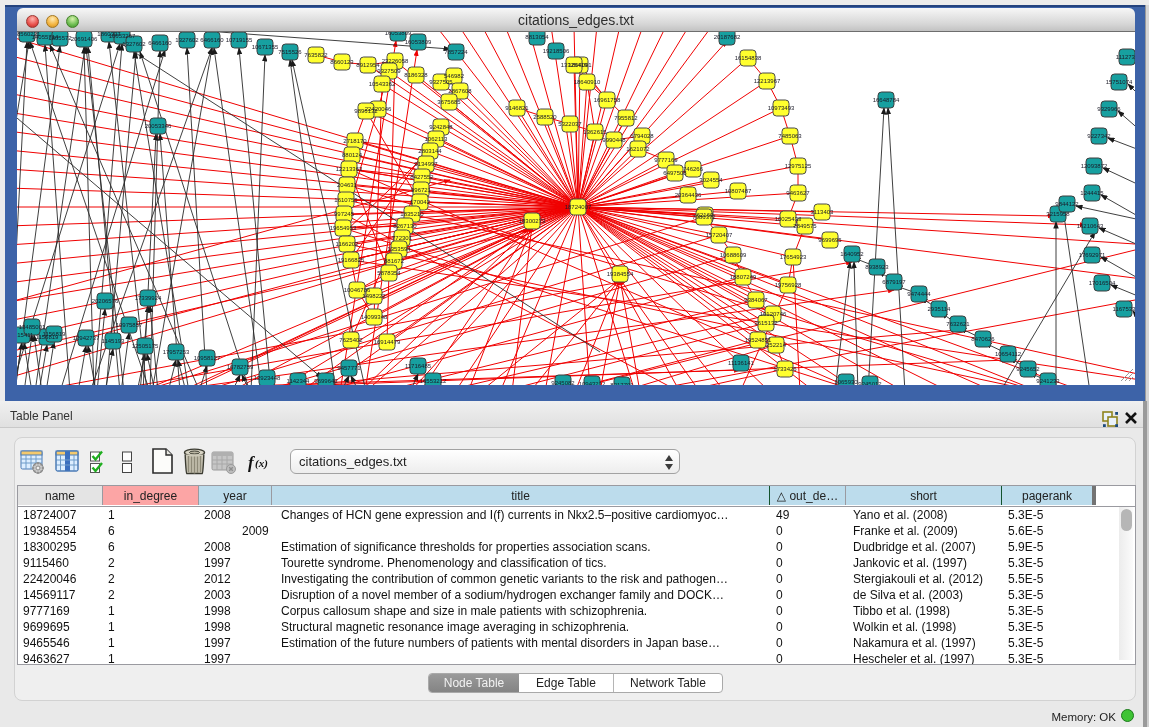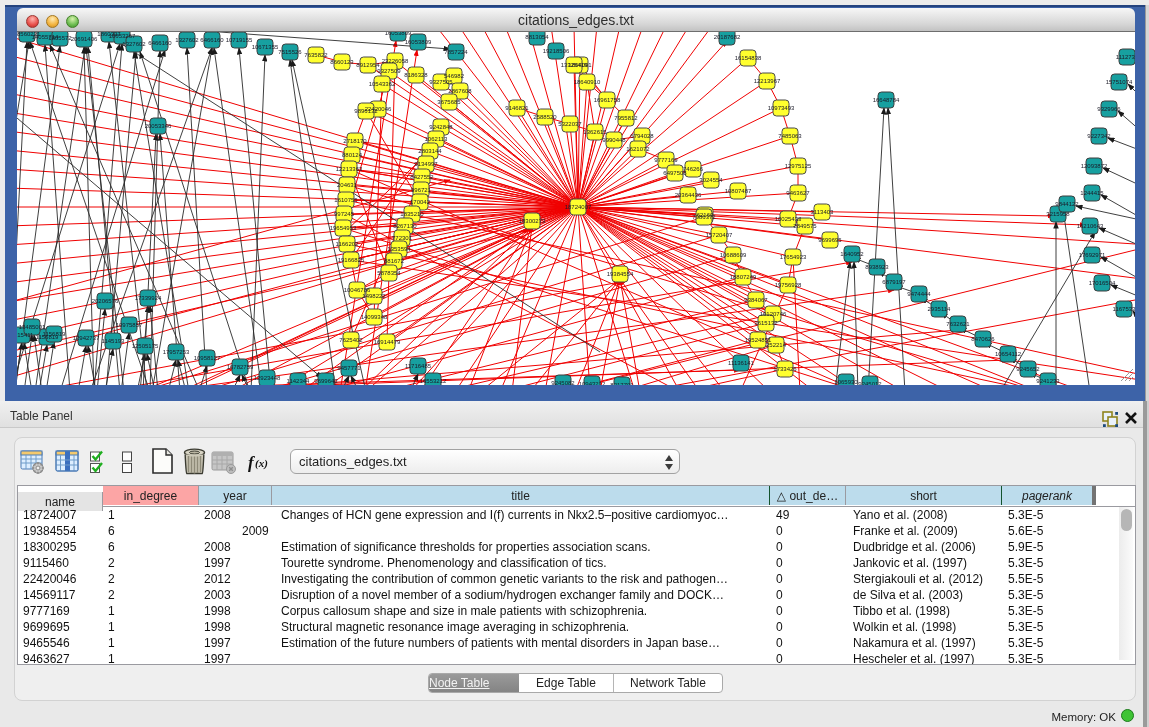--- a/index.html
+++ b/index.html
@@ -753,27 +753,27 @@
 
   <div class="abs" style="left:290px;top:48px;width:390px;height:25px;border:1px solid #a2a2a2;border-radius:6px;background:linear-gradient(#ffffff,#ededed);box-sizing:border-box;">
     <div class="abs" style="left:8px;top:4px;font-size:13px;color:#222;">citations_edges.txt</div>
     <svg class="abs" style="left:372px;top:4px;" width="12" height="17">
           <path d="M6 1L10 7H2Z M6 16L2 10h8Z" fill="#3c3c3c"></path>
         </svg>
   </div>
 
   <div class="abs" style="left:17px;top:84px;width:1119px;height:180px;background:#fff;border:1px solid #9a9aa0;box-sizing:border-box;font-size:12px;color:#111;">
     <div class="abs" style="left:0;top:0;width:1117px;height:20px;border-bottom:1px solid #9a9aa0;font-size:12px;color:#222;">
-          <div style="position:absolute;left:0px;top:0;width:84px;height:19px;background:#e4e4e4;border-right:1px solid #9a9aa0;text-align:center;line-height:20px;margin-top:6px;">name</div>
+          <div style="position:absolute;left:0px;top:0;width:84px;height:19px;background:#e4e4e4;border-right:1px solid #9a9aa0;text-align:center;line-height:20px;">name</div>
           <div style="position:absolute;left:85px;top:0;width:95px;height:19px;background:#fca5a5;border-right:1px solid #9a9aa0;text-align:center;line-height:20px;">in_degree</div>
           <div style="position:absolute;left:181px;top:0;width:72px;height:19px;background:#bcdcec;border-right:1px solid #9a9aa0;text-align:center;line-height:20px;">year</div>
           <div style="position:absolute;left:254px;top:0;width:497px;height:19px;background:#bcdcec;border-right:6px solid #14532d;text-align:center;line-height:20px;">title</div>
           <div style="position:absolute;left:752px;top:0;width:75px;height:19px;background:#bcdcec;border-right:1px solid #9a9aa0;text-align:center;line-height:20px;">△ out_de…</div>
           <div style="position:absolute;left:828px;top:0;width:155px;height:19px;background:#bcdcec;border-right:6px solid #14532d;text-align:center;line-height:20px;">short</div>
-          <div style="position:absolute;left:984px;top:0;width:90px;height:19px;background:#bcdcec;border-right:4px solid #737373;text-align:center;line-height:20px;font-style:italic;">pagerank</div>
+          <div style="position:absolute;left:984px;top:0;width:90px;height:19px;background:#bcdcec;border-right:4px solid #737373;text-align:center;line-height:20px;">pagerank</div>
         </div>
     <div class="abs" style="left:0;top:21px;width:1117px;height:157px;overflow:hidden;">
           <div style="position:absolute;left:0;top:0px;width:1118px;height:16px;line-height:16px;">
             <span style="position:absolute;left:5px;top:0;white-space:nowrap;">18724007</span>
             <span style="position:absolute;left:90px;top:0;white-space:nowrap;">1</span>
             <span style="position:absolute;left:186px;top:0;white-space:nowrap;">2008</span>
             <span style="position:absolute;left:263px;top:0;white-space:nowrap;">Changes of HCN gene expression and I(f) currents in Nkx2.5–positive cardiomyoc…</span>
             <span style="position:absolute;left:758px;top:0;white-space:nowrap;">49</span>
             <span style="position:absolute;left:835px;top:0;white-space:nowrap;">Yano et al. (2008)</span>
             <span style="position:absolute;left:990px;top:0;white-space:nowrap;">5.3E-5</span>
@@ -785,21 +785,21 @@
             <span style="position:absolute;left:758px;top:0;white-space:nowrap;">0</span>
             <span style="position:absolute;left:835px;top:0;white-space:nowrap;">Franke et al. (2009)</span>
             <span style="position:absolute;left:990px;top:0;white-space:nowrap;">5.6E-5</span>
           </div>
           <div style="position:absolute;left:0;top:32px;width:1118px;height:16px;line-height:16px;">
             <span style="position:absolute;left:5px;top:0;white-space:nowrap;">18300295</span>
             <span style="position:absolute;left:90px;top:0;white-space:nowrap;">6</span>
             <span style="position:absolute;left:186px;top:0;white-space:nowrap;">2008</span>
             <span style="position:absolute;left:263px;top:0;white-space:nowrap;">Estimation of significance thresholds for properties association scans.</span>
             <span style="position:absolute;left:758px;top:0;white-space:nowrap;">0</span>
-            <span style="position:absolute;left:835px;top:0;white-space:nowrap;">Dudbridge et al. (2006)</span>
+            <span style="position:absolute;left:835px;top:0;white-space:nowrap;">Dudbridge et al. (2007)</span>
             <span style="position:absolute;left:990px;top:0;white-space:nowrap;">5.9E-5</span>
           </div>
           <div style="position:absolute;left:0;top:48px;width:1118px;height:16px;line-height:16px;">
             <span style="position:absolute;left:5px;top:0;white-space:nowrap;">9115460</span>
             <span style="position:absolute;left:90px;top:0;white-space:nowrap;">2</span>
             <span style="position:absolute;left:186px;top:0;white-space:nowrap;">1997</span>
             <span style="position:absolute;left:263px;top:0;white-space:nowrap;">Tourette syndrome. Phenomenology and classification of tics.</span>
             <span style="position:absolute;left:758px;top:0;white-space:nowrap;">0</span>
             <span style="position:absolute;left:835px;top:0;white-space:nowrap;">Jankovic et al. (1997)</span>
             <span style="position:absolute;left:990px;top:0;white-space:nowrap;">5.3E-5</span>
@@ -857,21 +857,21 @@
             <span style="position:absolute;left:835px;top:0;white-space:nowrap;">Hescheler et al. (1997)</span>
             <span style="position:absolute;left:990px;top:0;white-space:nowrap;">5.3E-5</span>
           </div>
         </div>
 
     <div class="abs" style="left:1101px;top:21px;width:14px;height:153px;background:linear-gradient(90deg,#ececec,#fbfbfb);"></div>
     <div class="abs" style="left:1103px;top:2px;width:11px;height:22px;border-radius:6px;background:#b6b6b6;top:23px;"></div>
   </div>
 
   <div class="abs" style="left:428px;top:272px;width:295px;height:20px;border:1px solid #a9a9a9;border-radius:4px;background:#fff;box-sizing:border-box;font-size:12px;">
-    <div class="abs" style="left:0;top:0;width:90px;height:18px;background:linear-gradient(#9a9a9a,#848484);border-radius:3px 0 0 3px;color:#f2f2f2;text-align:left;line-height:18px;text-decoration:underline;">Node Table</div>
+    <div class="abs" style="left:0;top:0;width:90px;height:18px;background:linear-gradient(#9a9a9a,#848484);border-radius:3px 0 0 3px;color:#f2f2f2;text-align:center;line-height:18px;">Node Table</div>
     <div class="abs" style="left:90px;top:0;width:95px;height:18px;border-right:1px solid #b5b5b5;color:#222;text-align:center;line-height:18px;box-sizing:border-box;">Edge Table</div>
     <div class="abs" style="left:185px;top:0;width:108px;height:18px;color:#222;text-align:center;line-height:18px;">Network Table</div>
   </div>
 
   <div class="abs" style="left:963px;top:310px;width:153px;text-align:right;font-size:11.5px;color:#222;">Memory: OK</div>
   <div class="abs" style="left:1121px;top:308px;width:13px;height:13px;border-radius:50%;background:#3fc435;border:1px solid #1c7a1c;box-sizing:border-box;"></div>
 
   <div class="abs" style="left:1143px;top:0;width:4px;height:326px;background:#9a9a9a;"></div>
   <div class="abs" style="left:1147px;top:0;width:2px;height:326px;background:#cfcfcf;"></div>
 </div>

